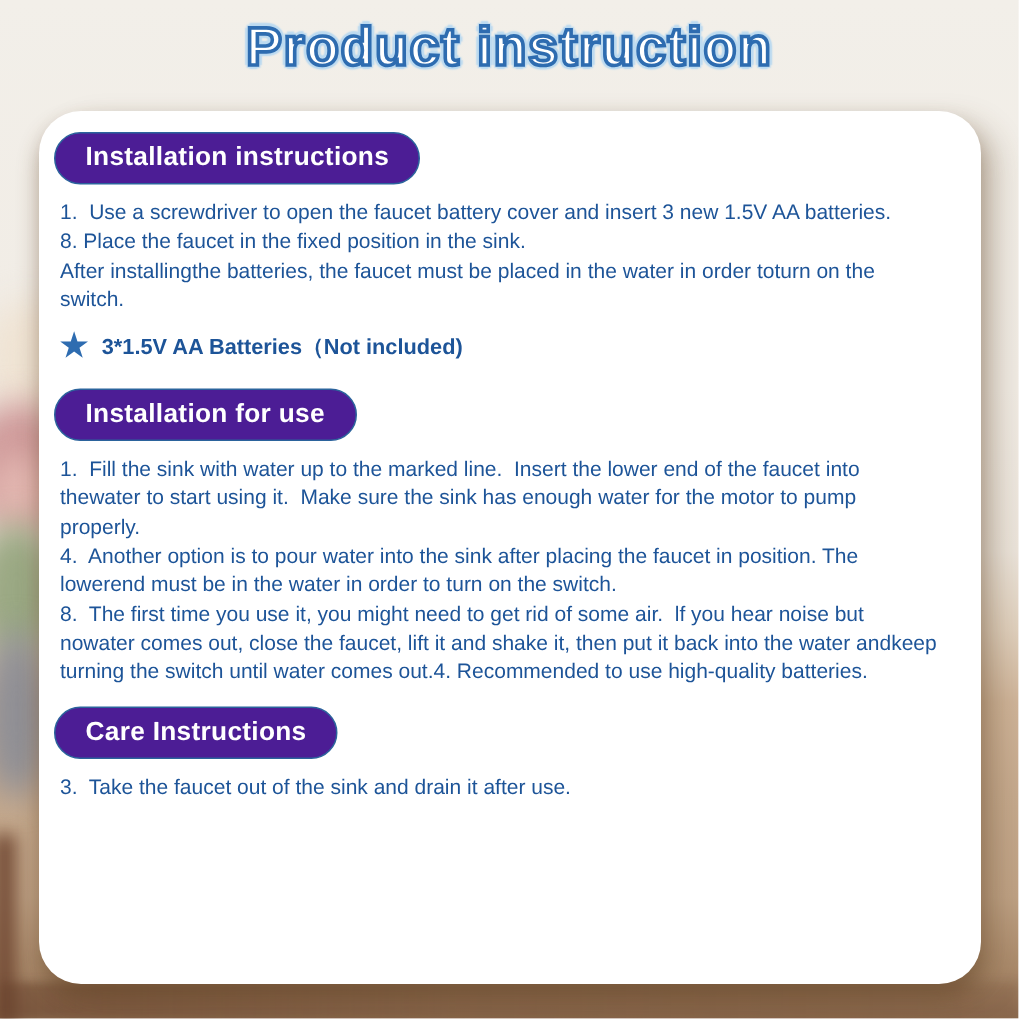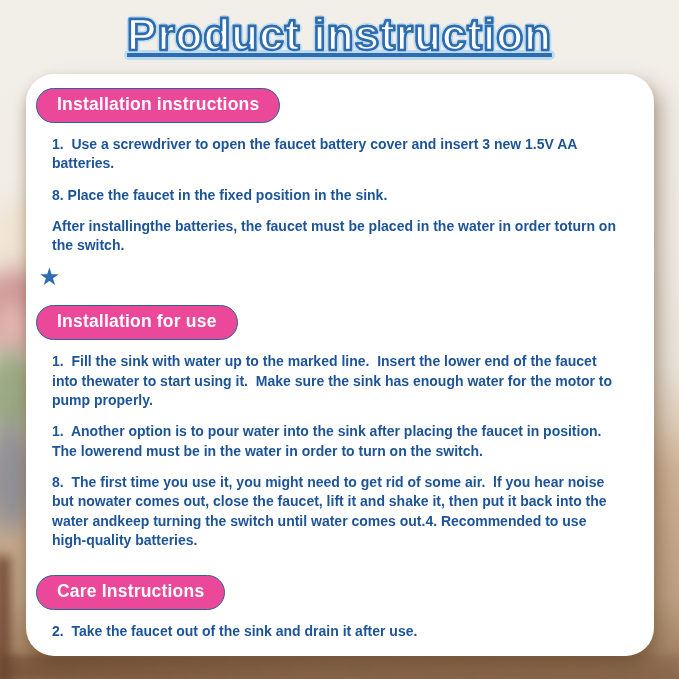--- a/index.html
+++ b/index.html
@@ -23,50 +23,49 @@
   .blob.vase  {left:-12px;top:420px;width:46px;height:112px;background:#8f8f95;}
   .blob.cream {left:-10px;top:200px;width:60px;height:80px;background:#efe3d3;}
   .edge-strip{position:absolute;left:-4px;top:556px;width:14px;height:130px;
     background:#6f4631;filter:blur(6px);}
   .bottom-band{position:absolute;left:0;bottom:0;width:100%;height:24px;
     background:linear-gradient(90deg, rgba(104,66,44,.55) 0%, rgba(104,66,44,.28) 45%, rgba(104,66,44,.18) 100%);
     filter:blur(3px);}
   
   .title{
     position:absolute;left:0;top:10px;width:100%;margin:0;
-    text-align:center;font-size:44px;font-weight:bold;letter-spacing:1px;
+    text-align:center;font-size:36px;font-weight:bold;letter-spacing:1px;
     color:#ffffff;
     -webkit-text-stroke:2.4px #2e6cb0;
     text-shadow:
       -3px 0 1px #bcdaf0, 3px 0 1px #bcdaf0,
       0 -3px 1px #bcdaf0, 0 3px 1px #bcdaf0,
       -2px -2px 1px #bcdaf0, 2px 2px 1px #bcdaf0,
       -2px 2px 1px #bcdaf0, 2px -2px 1px #bcdaf0;
-    text-decoration: underline;
   }
   
   .card{
     position:absolute;left:26px;top:74px;width:628px;height:582px;
     box-sizing:border-box;
     background:#ffffff;border-radius:28px;
     box-shadow:0 9px 14px rgba(92,62,34,.42), 12px 8px 20px rgba(92,62,34,.22);
     padding:14px 26px 0 14px;
   }
   .pill{
     display:inline-block;
-    background:#ec4899;color:#ffffff;
+    background:#4c1d95;color:#ffffff;
     font-size:17.5px;font-weight:bold;letter-spacing:.2px;
     padding:5px 20px 7px 20px;border-radius:20px;
     border:1.5px solid #2b639c;
     margin-left:-4px;
   }
   .sec{margin:0;}
   .sec .body{margin-top:9px;}
   .sec p{
-    margin:12px;color:#1d5498;font-size:14px;font-weight:bold;
+    margin:0;color:#1d5498;font-size:14px;font-weight:normal;
     line-height:19.3px;white-space:pre-wrap;max-width:588px;
   }
   .note{
     margin-top:12px;margin-bottom:18px;
     display:flex;align-items:center;gap:9px;
     color:#1d5498;font-size:14.5px;font-weight:bold;
   }
   .star{color:#2e6cb0;font-size:21px;line-height:20px;}
   .gap-b{height:13px;}
 </style>
@@ -91,38 +90,39 @@
     <div class="pill">
       <span>Installation instructions</span>
     </div>
     <div class="body">
       <p>1.  Use a screwdriver to open the faucet battery cover and insert 3 new 1.5V AA batteries.</p>
       <p>8. Place the faucet in the fixed position in the sink.</p>
       <p>After installingthe batteries, the faucet must be placed in the water in order toturn on the switch.</p>
     </div>
     <div class="note">
       <span class="star">★</span>
+      <span>3*1.5V AA Batteries（Not included)</span>
     </div>
   </section>
 
   <section class="sec">
     <div class="pill">
       <span>Installation for use</span>
     </div>
     <div class="body">
       <p>1.  Fill the sink with water up to the marked line.  Insert the lower end of the faucet into thewater to start using it.  Make sure the sink has enough water for the motor to pump properly.</p>
-      <p>1.  Another option is to pour water into the sink after placing the faucet in position. The lowerend must be in the water in order to turn on the switch.</p>
+      <p>4.  Another option is to pour water into the sink after placing the faucet in position. The lowerend must be in the water in order to turn on the switch.</p>
       <p>8.  The first time you use it, you might need to get rid of some air.  lf you hear noise but nowater comes out, close the faucet, lift it and shake it, then put it back into the water andkeep turning the switch until water comes out.4. Recommended to use high-quality batteries.</p>
     </div>
   </section>
 
   <div class="gap-b"></div>
 
   <section class="sec">
     <div class="pill">
       <span>Care Instructions</span>
     </div>
     <div class="body">
-      <p>2.  Take the faucet out of the sink and drain it after use.</p>
+      <p>3.  Take the faucet out of the sink and drain it after use.</p>
     </div>
   </section>
 
 </div>
 
 </body></html>

